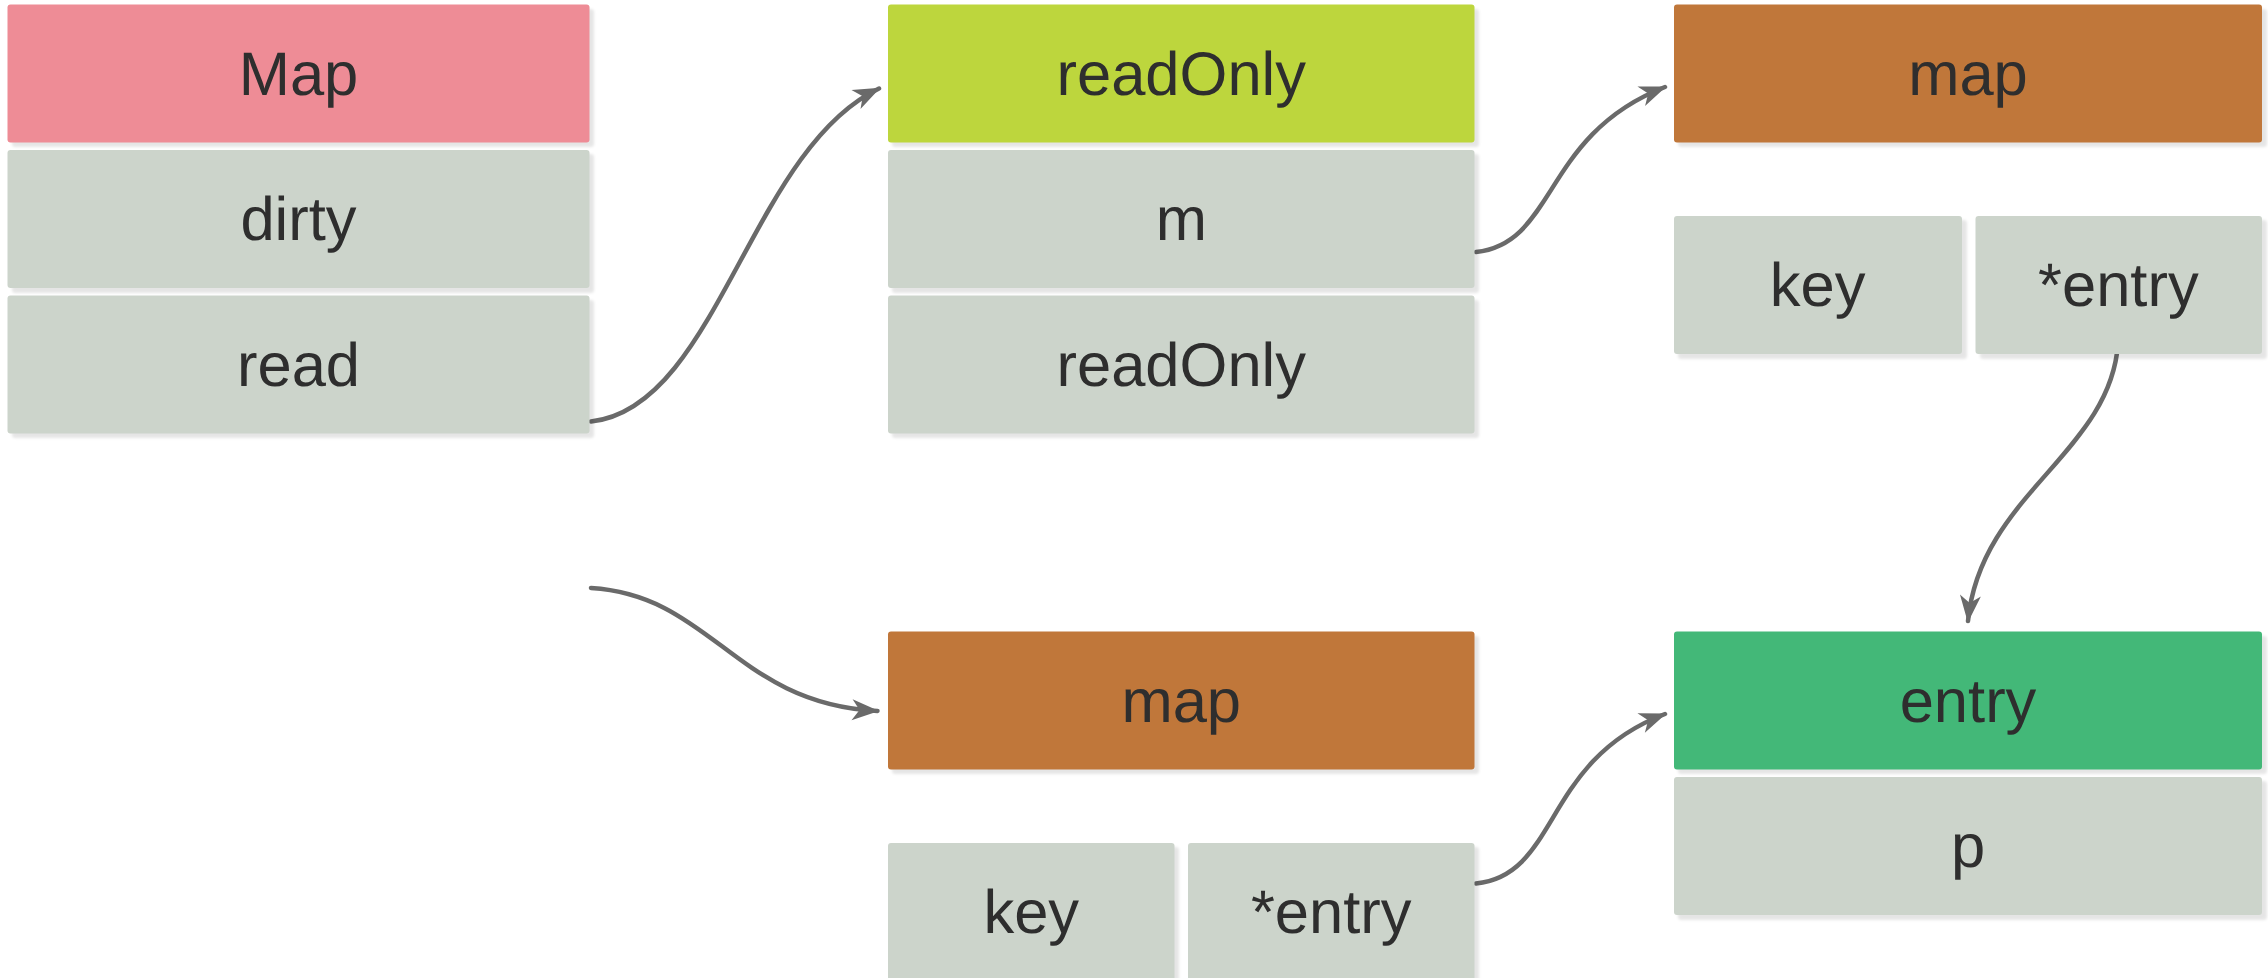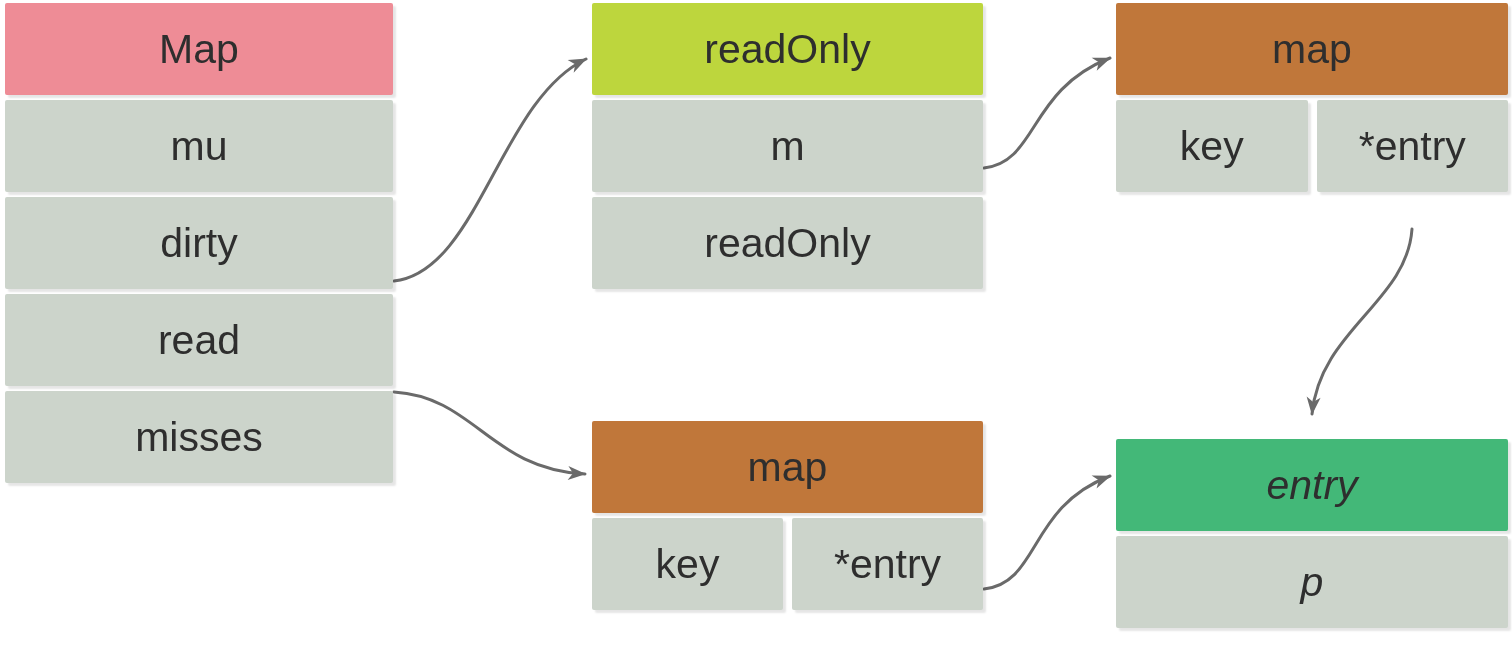--- a/index.html
+++ b/index.html
@@ -17,26 +17,26 @@
     height:92px;
     margin-bottom:5px;
     display:flex;align-items:center;justify-content:center;
     font-size:41px;
     color:#2e2e2e;
     border-radius:2px;
     box-shadow:3px 3px 2px rgba(0,0,0,0.10);
   }
   .field{background:#ccd4cb;}
   .cells{display:flex;gap:9px;}
-  .cells .row{flex:1;}
+  .cells .row{flex:1;margin-top:44px;}
   #node-map-struct{left:5px;  top:3px;  width:388px;}
   #node-readonly  {left:592px;top:3px;  width:391px;}
   #node-map-top   {left:1116px;top:3px; width:392px;}
   #node-map-bottom{left:592px;top:421px;width:391px;}
-  #node-entry     {left:1116px;top:439px;width:392px;font-style:italic;}
+  #node-entry     {left:1116px;top:421px;width:392px;}
 </style>
 </head>
 <body>
 
 <div class="canvas" style="background-color: rgb(255, 255, 255);">
 
   <svg class="edges" width="1512" height="652" viewBox="0 0 1512 652">
     <defs>
       <marker id="ah" viewBox="0 0 20 16" refX="18" refY="8" markerWidth="20" markerHeight="16" markerUnits="userSpaceOnUse" orient="auto">
         <path d="M1,1 L19,8 L1,15 L6,8 Z" stroke="none" style="fill: rgb(106, 106, 106);"></path>
@@ -46,24 +46,22 @@
       <path class="edge" marker-end="url(#ah)" d="M 394 281 C 478 272 500 100 586 59"></path>
       <path class="edge" marker-end="url(#ah)" d="M 394 392 C 475 397 490 469 585 474"></path>
       <path class="edge" marker-end="url(#ah)" d="M 984 168 C 1038 162 1028 90 1110 58"></path>
       <path class="edge" marker-end="url(#ah)" d="M 1412 229 C 1407 302 1320 330 1312 414"></path>
       <path class="edge" marker-end="url(#ah)" d="M 984 589 C 1040 583 1028 507 1110 476"></path>
     </g>
   </svg>
 
   <div class="node" id="node-map-struct">
     <div class="row header" style="background-color: rgb(238, 140, 150);">Map</div>
-    <div class="row field">mu</div>
     <div class="row field">dirty</div>
     <div class="row field">read</div>
-    <div class="row field">misses</div>
   </div>
 
   <div class="node" id="node-readonly">
     <div class="row header" style="background-color: rgb(189, 214, 61);">readOnly</div>
     <div class="row field">m</div>
     <div class="row field">readOnly</div>
   </div>
 
   <div class="node" id="node-map-top">
     <div class="row header" style="background-color: rgb(192, 119, 58);">map</div>

